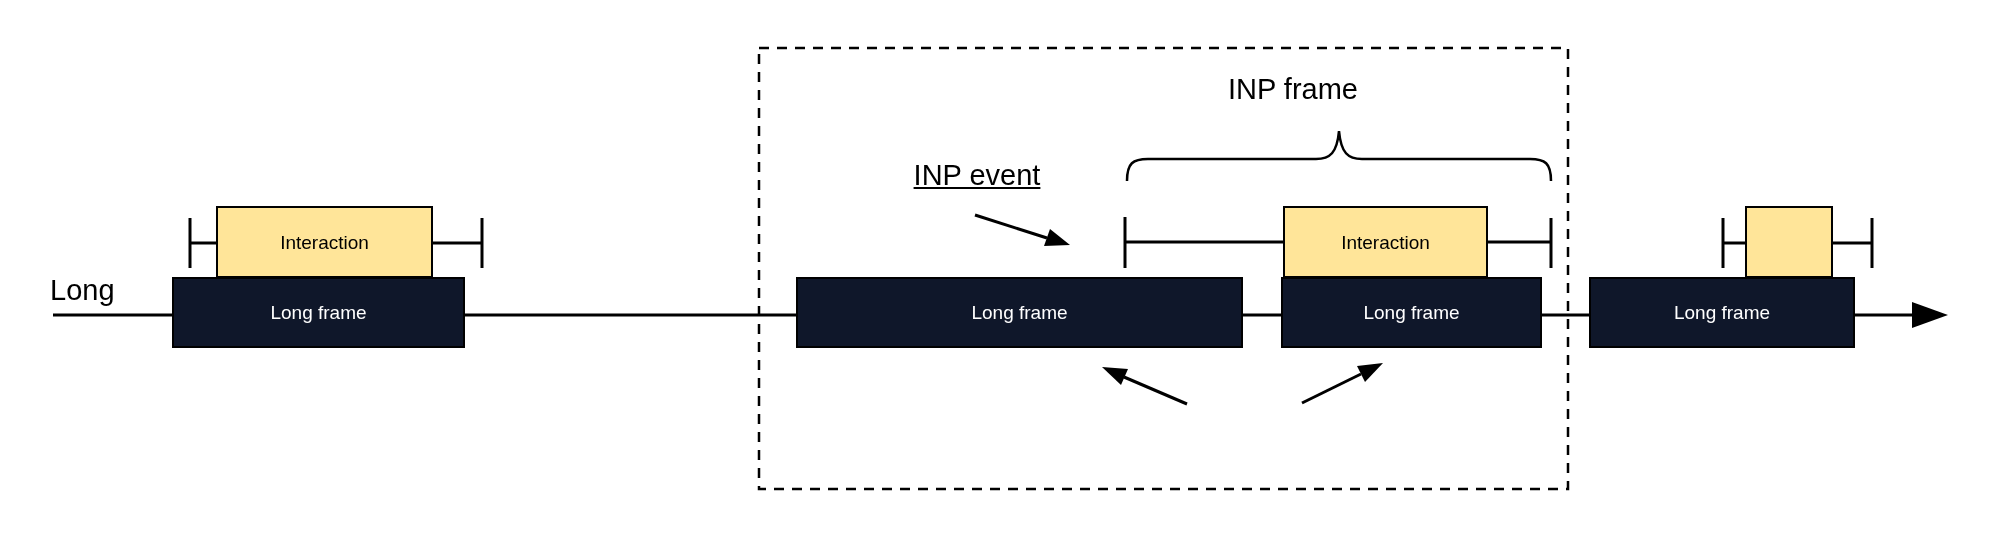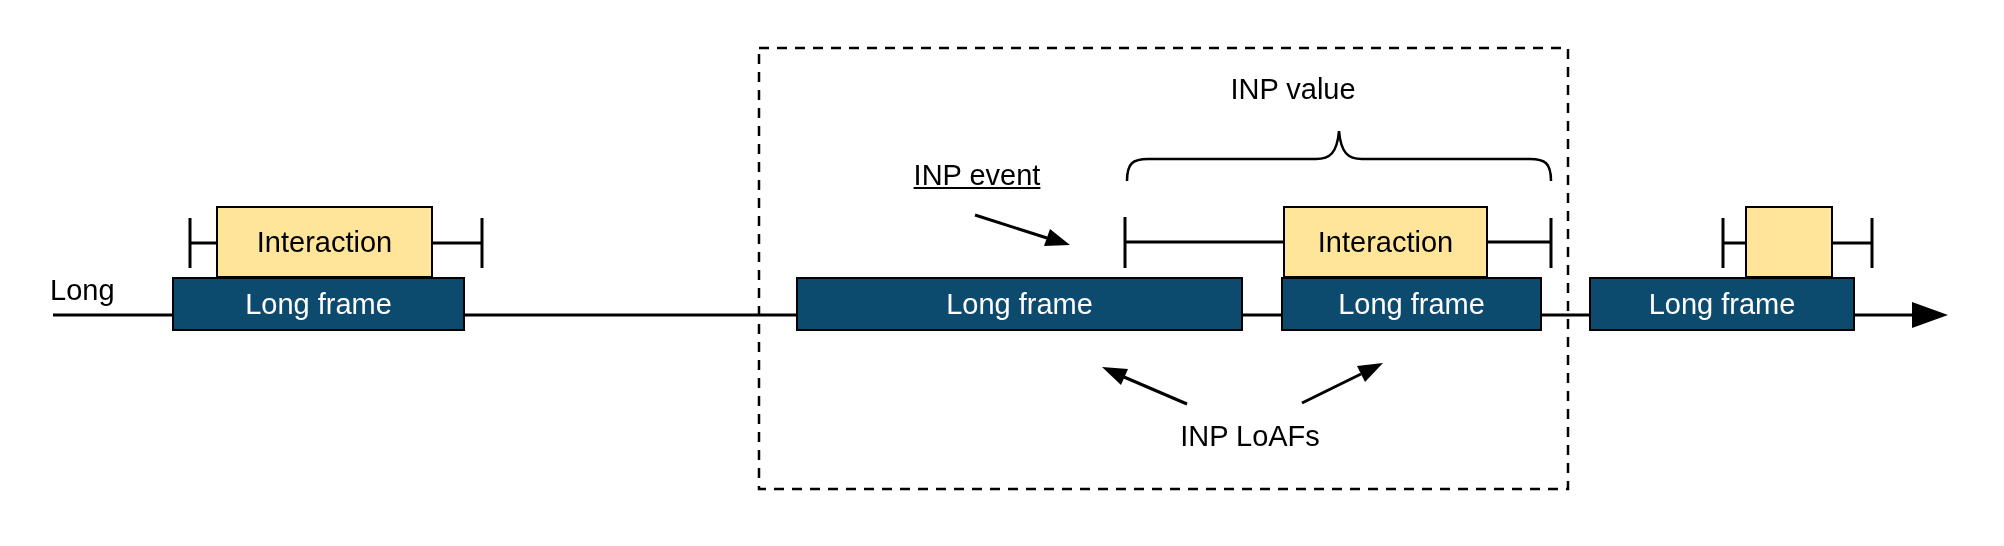--- a/index.html
+++ b/index.html
@@ -24,28 +24,28 @@
     z-index: 1;
   }
   .box {
     position: absolute;
     box-sizing: border-box;
     border: 2.5px solid #000000;
     display: flex;
     align-items: center;
     justify-content: center;
     z-index: 2;
-    font-size: 29px;
+    font-size: 19px;
     line-height: 1;
   }
   .long-frame {
-    background: #0c4a6e;
+    background: #0f172a;
     color: #ffffff;
     top: 277px;
-    height: 54px;
+    height: 71px;
   }
   .interaction {
     background: #ffe599;
     color: #000000;
     top: 206px;
     height: 72px;
   }
   #lf1 { left: 172px;  width: 293px; }
   #lf2 { left: 796px;  width: 447px; }
   #lf3 { left: 1281px; width: 261px; }
@@ -125,17 +125,16 @@
   <div class="box long-frame" id="lf1">Long frame</div>
   <div class="box long-frame" id="lf2">Long frame</div>
   <div class="box long-frame" id="lf3">Long frame</div>
   <div class="box long-frame" id="lf4">Long frame</div>
 
   <div class="box interaction" id="int1">Interaction</div>
   <div class="box interaction" id="int2">Interaction</div>
   <div class="box interaction" id="int3"></div>
 
   <div class="label" id="label-time">Long</div>
-  <div class="label" id="label-inp-value">INP value</div>
+  <div class="label" id="label-inp-value">INP frame</div>
   <div class="label" id="label-inp-event">INP event</div>
-  <div class="label" id="label-inp-loafs">INP LoAFs</div>
 
 </div>
 
 </body></html>

